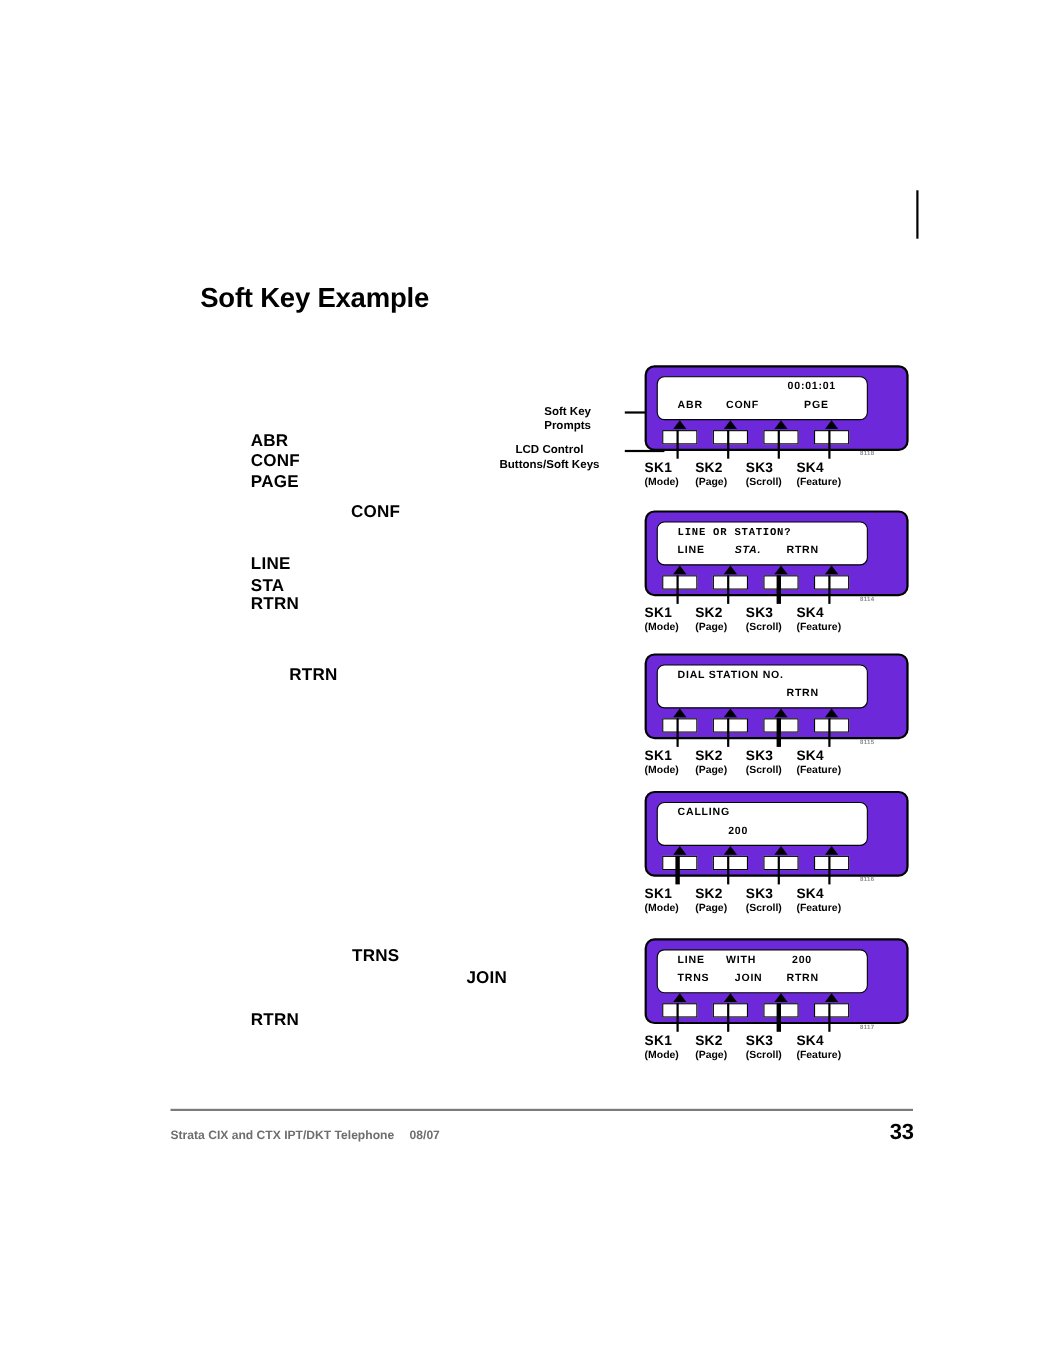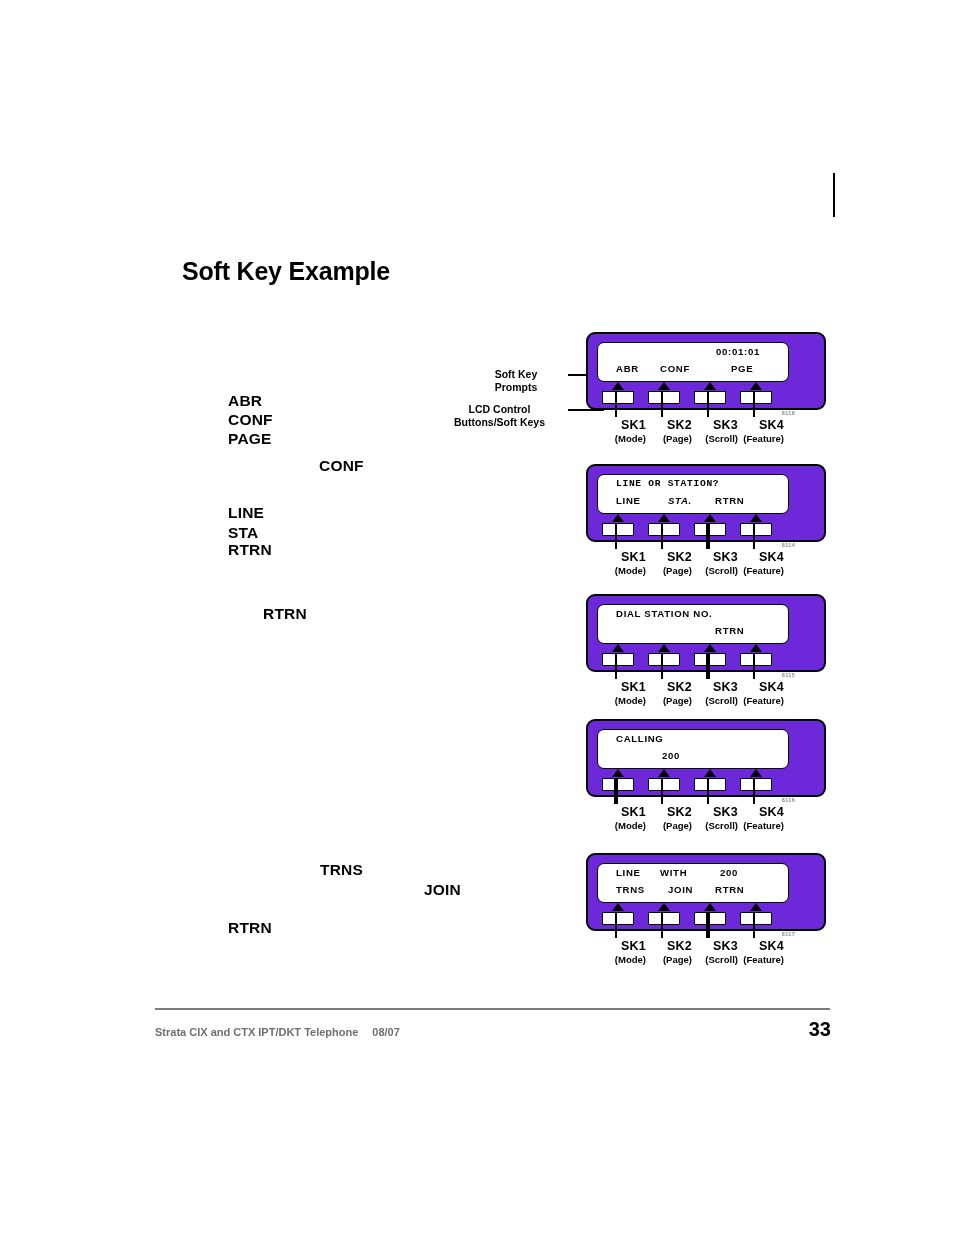--- a/index.html
+++ b/index.html
@@ -162,21 +162,21 @@
     width: 1.6px;
     background: #000;
     height: 26px;
   }
   .sk-stem.bold { width: 3.4px; }
 
   .sk-caption {
     position: absolute;
     top: 86px;
     width: 60px;
-    text-align: right;
+    text-align: left;
     line-height: 1.18;
   }
   .sk-caption .sk-name {
     font-size: 12.5px;
     font-weight: bold;
     letter-spacing: 0.2px;
   }
   .sk-caption .sk-func {
     font-size: 9.5px;
     font-weight: bold;

